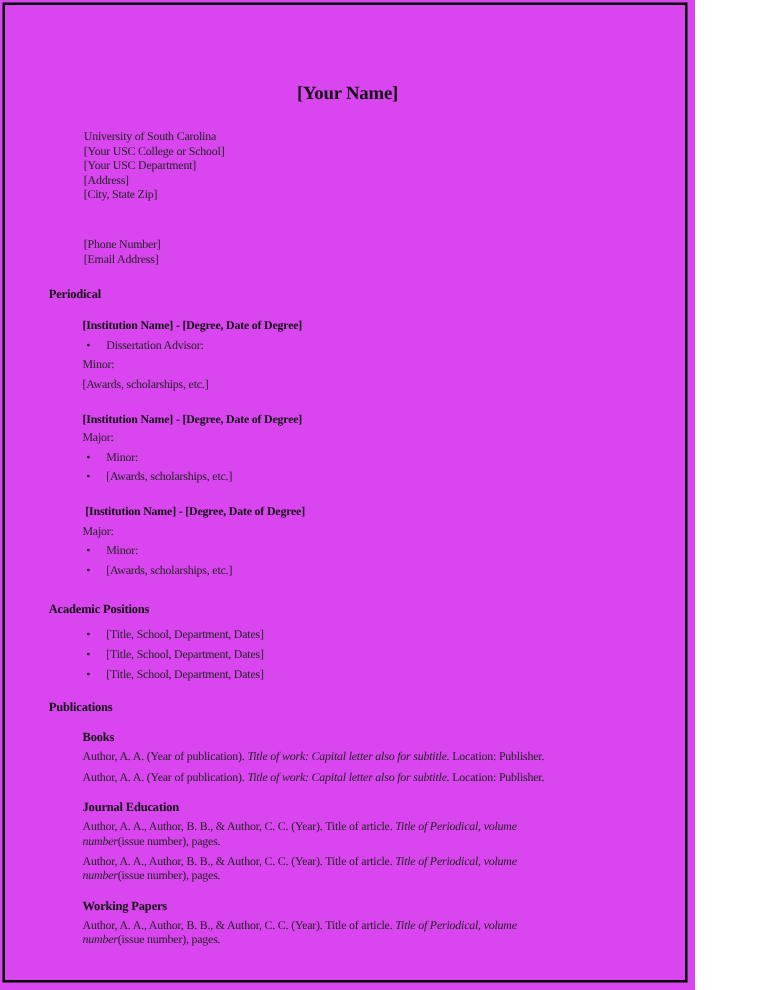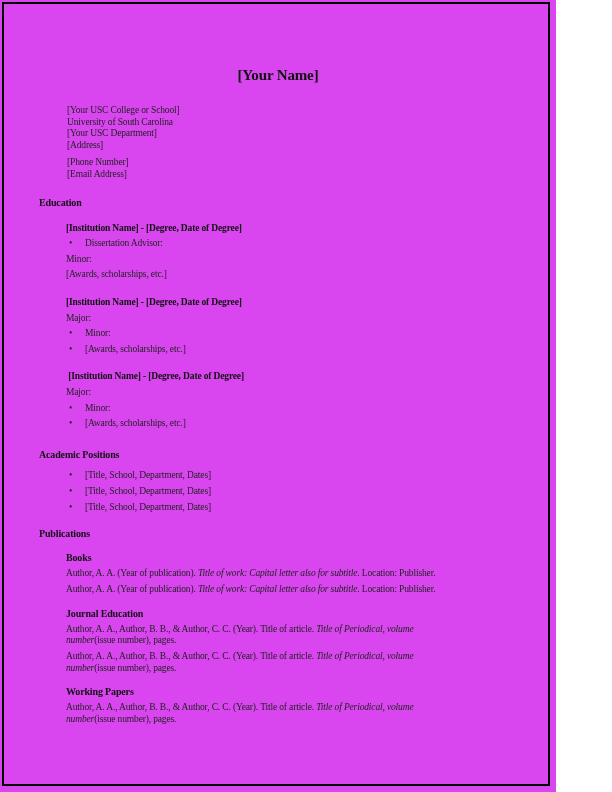--- a/index.html
+++ b/index.html
@@ -25,21 +25,21 @@
     font-size:15px;
     line-height:18px;
     font-weight:bold;
     color:#111;
   }
   .contact{
     margin:21px 0 0 67px;
     font-size:9.5px;
     line-height:11.6px;
   }
-  .contact-group2{margin-top:6px;}
+  .contact-group2{margin-top:28px;}
   .section-heading{
     margin:16px 0 0 39px;
     font-size:10px;
     line-height:12px;
     font-weight:bold;
     color:#111;
   }
   .section-heading.pubs{margin-top:13px;}
   .section-heading.acad{margin-top:17px;}
   .school{
@@ -84,32 +84,33 @@
 </head>
 <body>
 
 <div class="page">
   <div class="frame"></div>
 
   <div class="doc-title">[Your Name]</div>
 
   <div class="contact">
       <div>
+        <div>University of South Carolina</div>
         <div>[Your USC College or School]</div>
-        <div>University of South Carolina</div>
         <div>[Your USC Department]</div>
         <div>[Address]</div>
+        <div>[City, State Zip]</div>
       </div>
       <div class="contact-group2">
         <div>[Phone Number]</div>
         <div>[Email Address]</div>
       </div>
     </div>
 
-  <div class="section-heading">Education</div>
+  <div class="section-heading">Periodical</div>
   <div id="education-blocks">
       <div class="school">
         <div class="school-title">[Institution Name] - [Degree, Date of Degree]</div>
         <div class="bullet-row">
           <span class="dot">•</span>
           <span>Dissertation Advisor:</span>
         </div>
         <div>Minor:</div>
         <div>[Awards, scholarships, etc.]</div>
       </div>

